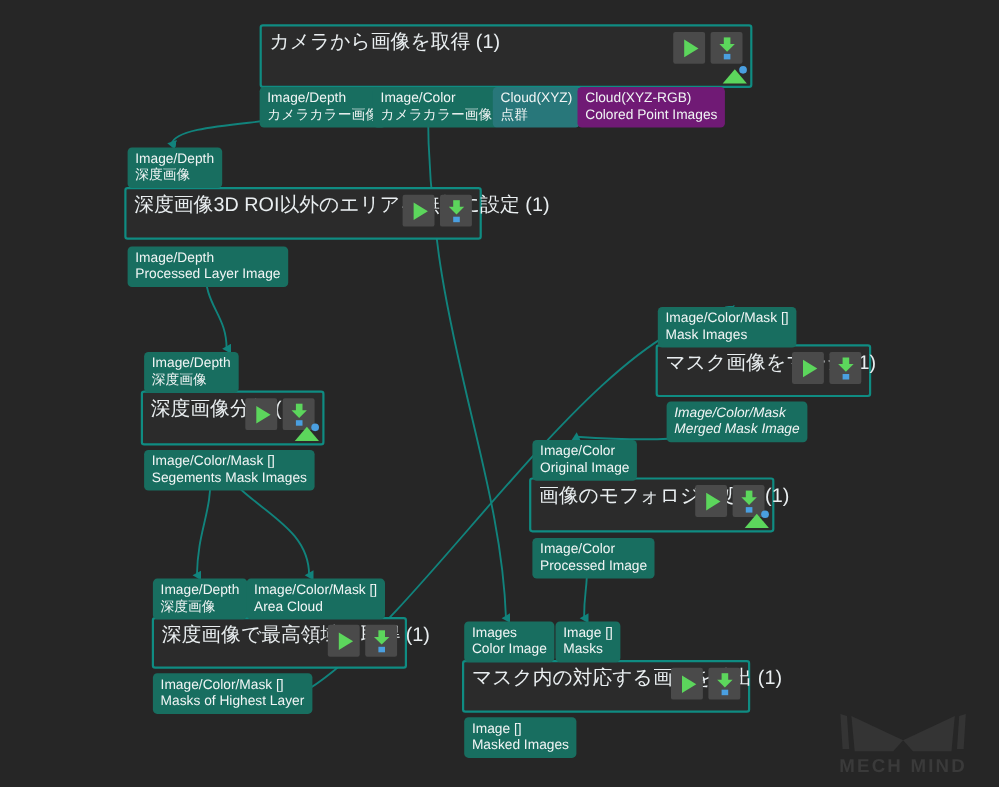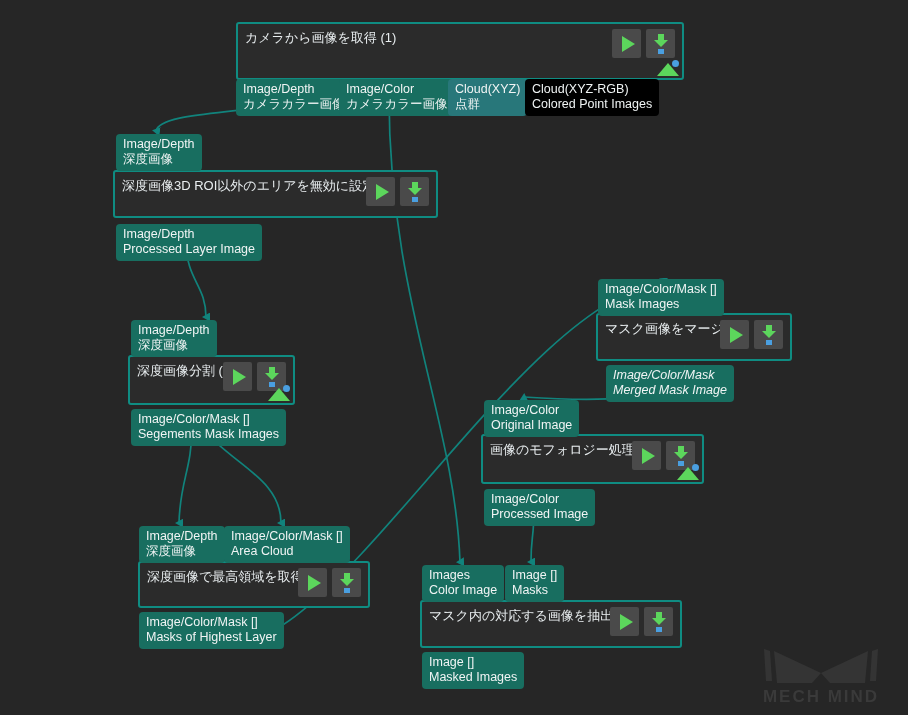--- a/index.html
+++ b/index.html
@@ -30,21 +30,21 @@
     background: #2b2b2b;
     border: 2px solid #0f8c82;
     border-radius: 3px;
     z-index: 5;
   }
   .node-title {
     position: absolute;
     left: 7px;
     top: 6px;
     color: #e9eef0;
-    font-size: 13px;
+    font-size: 18px;
     line-height: 16px;
     white-space: nowrap;
   }
   .btn {
     position: absolute;
     top: 5px;
     width: 29px;
     height: 29px;
     background: #4a4a4a;
     border-radius: 2px;
@@ -117,21 +117,21 @@
     background: #186e60;
     border-radius: 4px;
     padding: 3px 7px 4px 7px;
     color: #f0f4f4;
     font-size: 12.5px;
     line-height: 15px;
     white-space: nowrap;
     z-index: 7;
   }
   .port.cloud { background: #28777a; }
-  .port.purple { background: #000000; }
+  .port.purple { background: #701a75; }
   .port .l1 { display: block; }
   .port .l2 { display: block; }
   .watermark {
     position: absolute;
     right: 12px;
     bottom: 8px;
     width: 150px;
     height: 62px;
     z-index: 2;
   }

